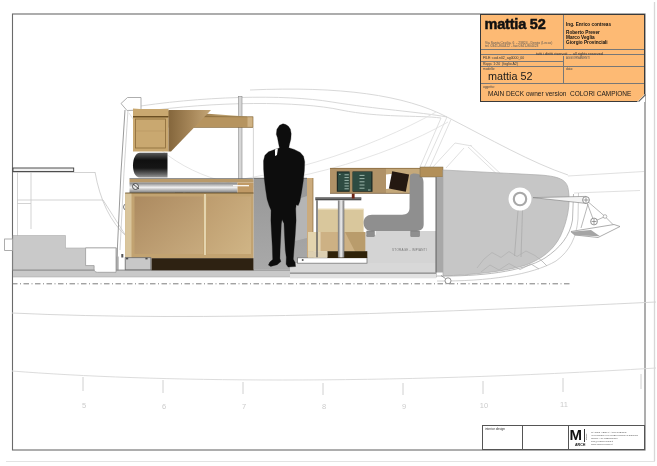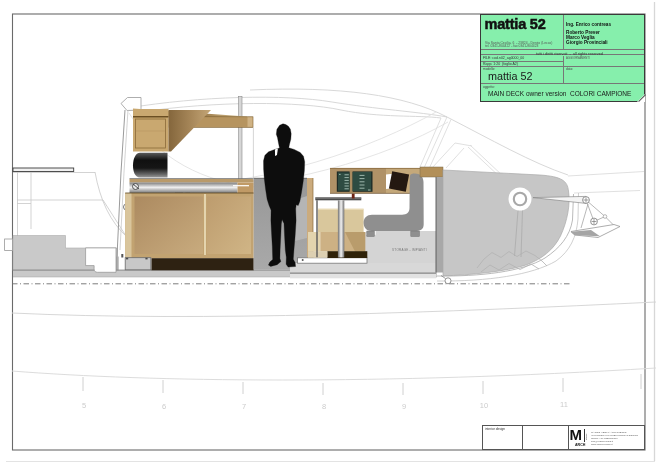--- a/index.html
+++ b/index.html
@@ -323,21 +323,21 @@
     L295.7,208.8 L296.1,220.5 L295.1,236.5 L293.9,250.5 L293.3,259.3 L295.2,262.7 L295.6,266.5
     L288.1,267.1 L286.1,264.2 L286.3,257.2 L285.3,250 L284.5,235 L284,223.5 L282.1,219.6
     L281.3,224 L280.8,236 L280.1,250 L279.9,258.4 L280.9,261.6
     L277.2,264.7 L270.7,266.4 L268.4,265.1 L269.8,262.1 L272.7,259.6 L272.3,246.5 L271.5,232.5 L270.9,220.5 L271.1,210.2
     L269.1,205.6 L267.1,199.2 L265.5,188.8 L264.3,178.8 L263.6,169.3 L263.5,160.8 L264.9,155.3 L268.6,151.8 L274.6,149.5 L279.5,148.1
     L278.5,143.3 L277.5,137.8 L276.3,134.3 L276.9,129.3 L279.6,125.3 Z" fill="#0d0d0d" stroke="#0d0d0d" stroke-width="0.3" stroke-linejoin="round"></path>
 
   <path d="M274.9,149.6 L277.9,148.4 L277,154.9 L275.1,155.9 Z" fill="#ffffff"></path>
 </svg>
 
-<div style="position:absolute;left:480px;top:14px;width:165px;height:87.5px;background:#86efac;border:1px solid #3a3a3a;">
+<div style="position:absolute;left:480px;top:14px;width:165px;height:87.5px;background:#fdba74;border:1px solid #3a3a3a;">
 
   <div style="position:absolute;left:0;top:0;width:100%;height:34.5px;border-bottom:0.8px solid #777;">
 
     <div style="position:absolute;left:3.5px;top:1px;font-size:14.5px;font-weight:bold;letter-spacing:-0.2px;color:#111;-webkit-text-stroke:0.5px #111;">mattia 52</div>
 
     <div style="position:absolute;left:4px;top:25.5px;font-size:7px;color:#555;line-height:7.2px;transform:scale(0.48);transform-origin:0 0;white-space:nowrap;">Via Santa Cecilia, 6&nbsp;&nbsp;-&nbsp;23824 - Dervio (Lecco)<br>tel. 0341-804422 - fax 0341-804423</div>
 
     <div style="position:absolute;left:82px;top:0;width:0;height:34.5px;border-left:0.8px solid #777;"></div>
 
     <div style="position:absolute;left:85px;top:6px;font-size:9.4px;font-weight:bold;color:#111;transform:scale(0.5);transform-origin:0 0;white-space:nowrap;">Ing. Enrico contreas</div>

